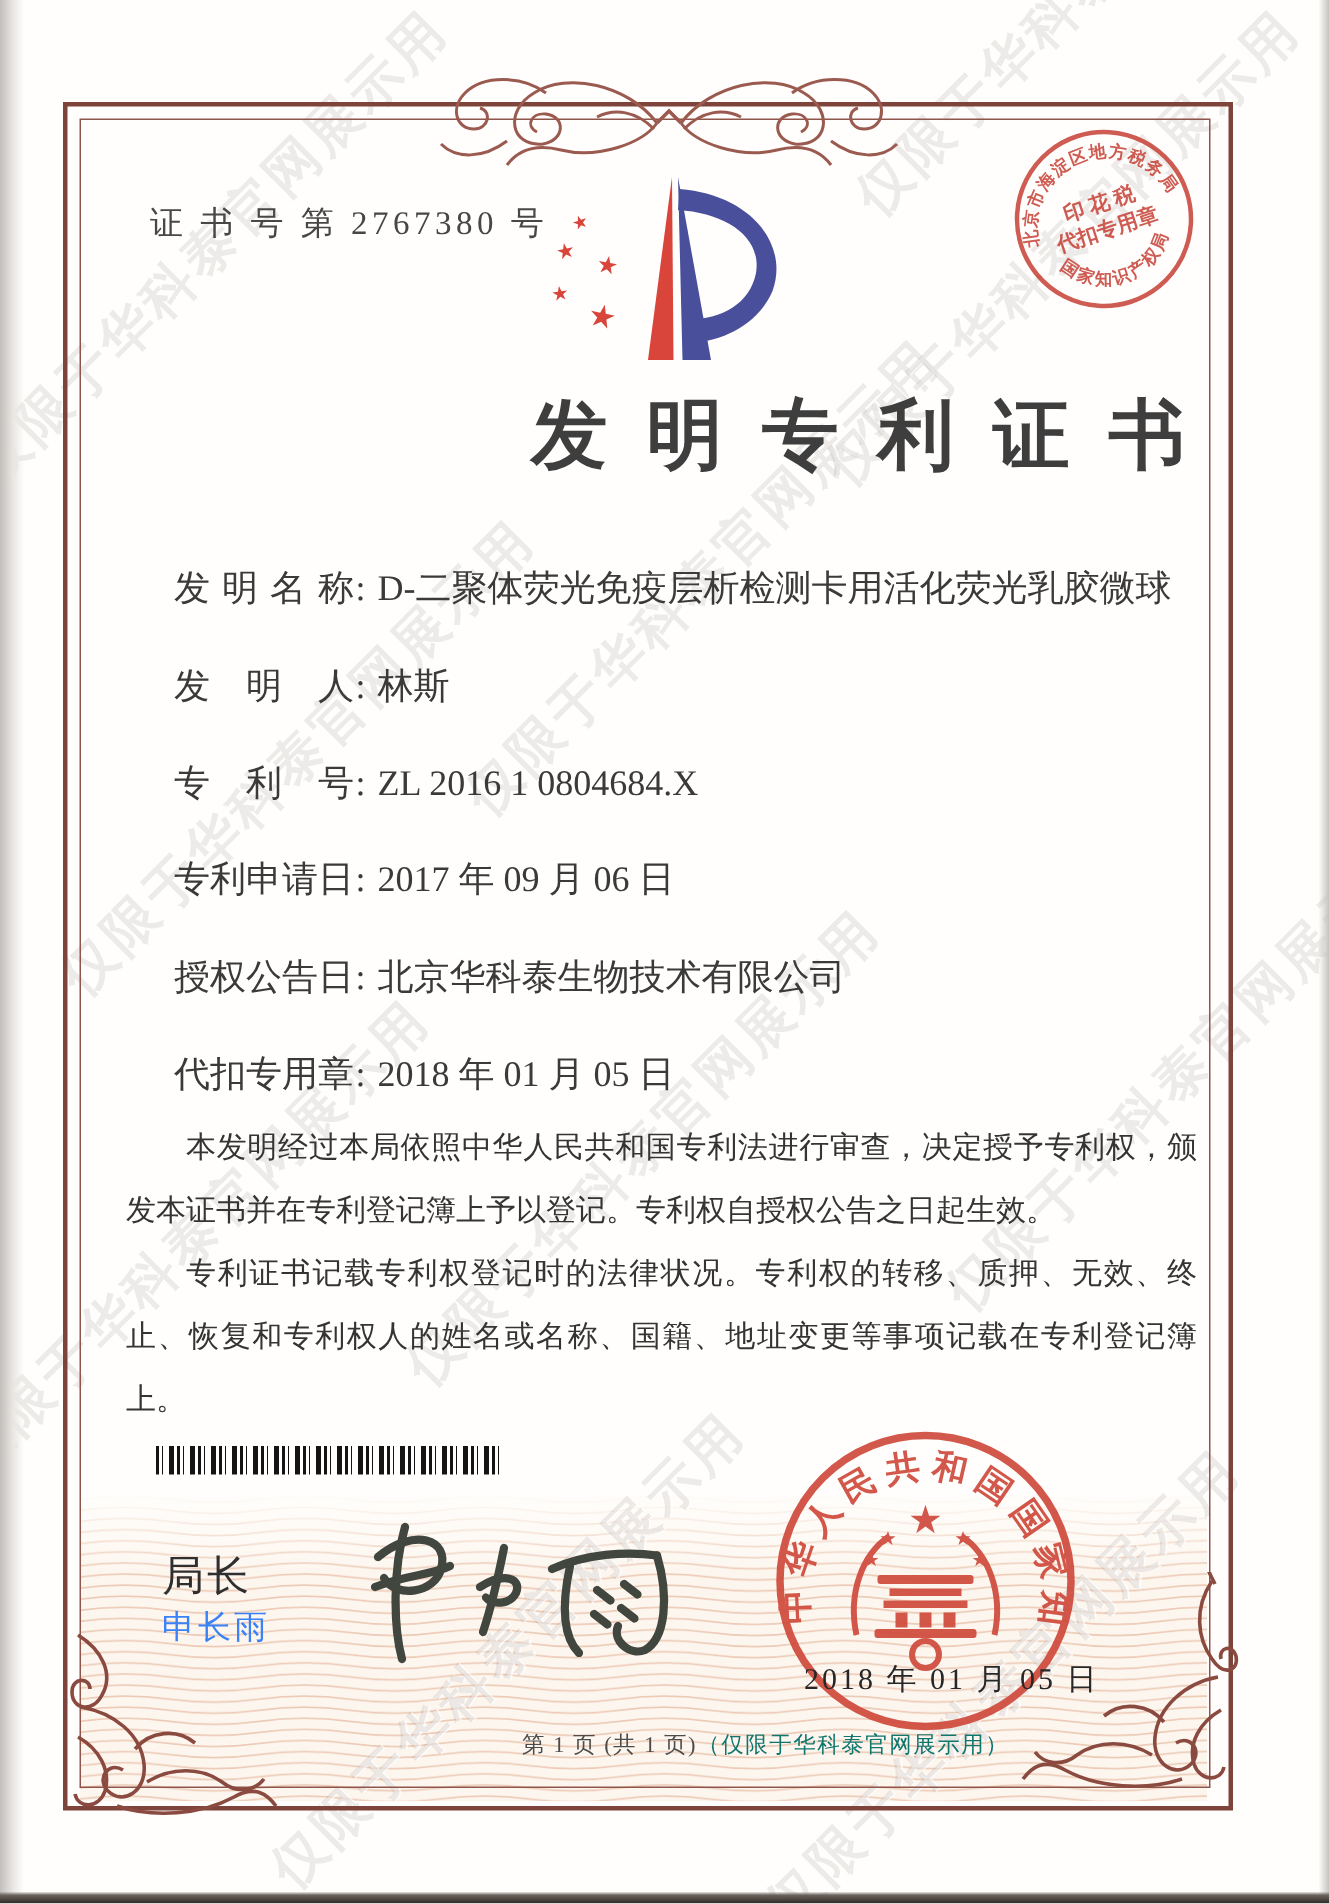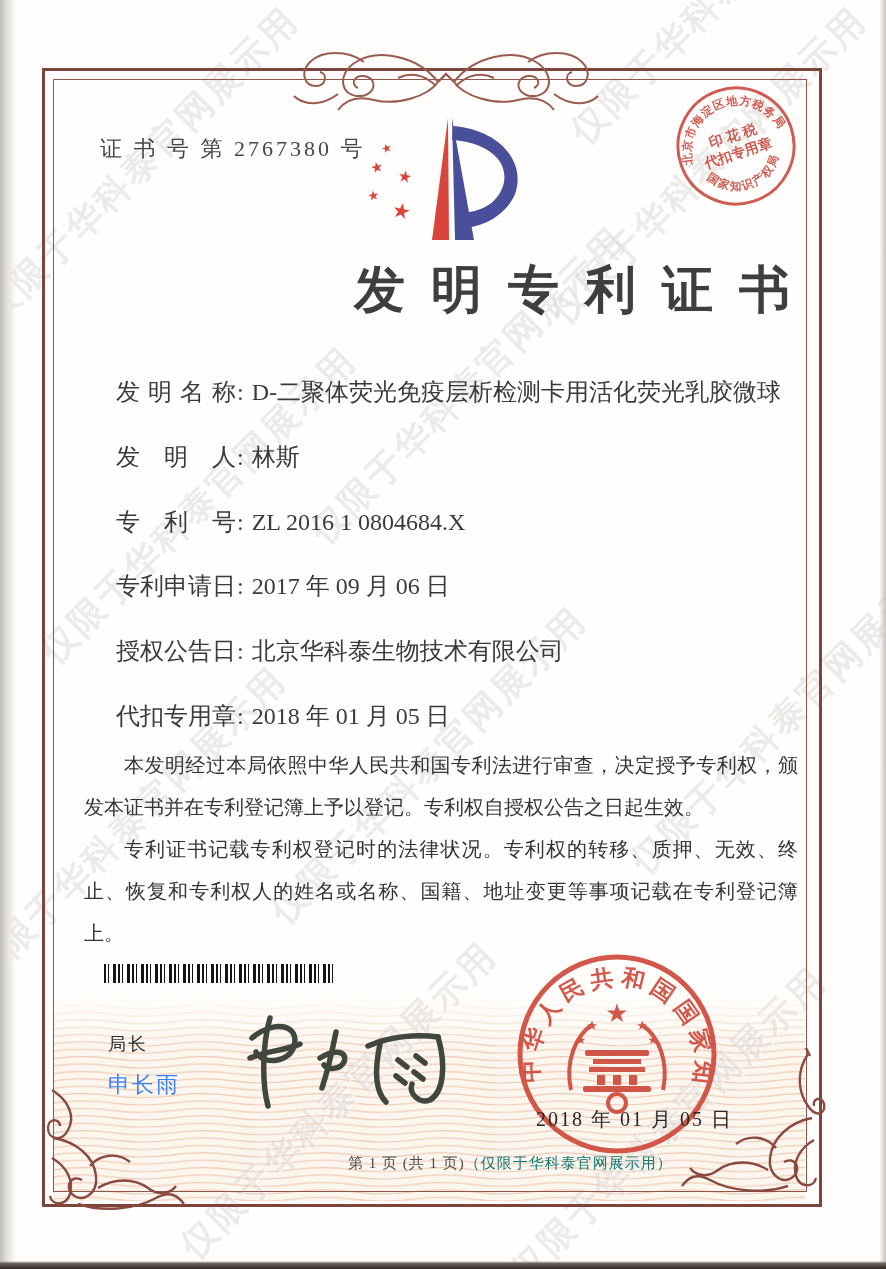--- a/index.html
+++ b/index.html
@@ -43,21 +43,21 @@
     line-height:42px;text-align:justify;color:#343434;}
   .body-text p{margin:0;text-indent:2em;}
   
   .guilloche{position:absolute;left:53px;top:995px;width:752px;height:206px;
     -webkit-mask-image:linear-gradient(to bottom,transparent,black 26%);
     mask-image:linear-gradient(to bottom,transparent,black 26%);}
   
   .barcode{position:absolute;left:104px;top:964px;width:229px;height:19px;
     background:repeating-linear-gradient(90deg,#141414 0 2px,transparent 2px 4px,#141414 4px 5px,transparent 5px 9px,#141414 9px 12px,transparent 12px 14px);}
   
-  .sig-title{position:absolute;left:108px;top:1032px;font-size:18px;color:#2f2f2f;letter-spacing:2px;}
+  .sig-title{position:absolute;left:108px;top:1032px;font-size:28px;color:#2f2f2f;letter-spacing:2px;}
   .sig-name{position:absolute;left:108px;top:1070px;font-size:22px;color:#3b82f6;letter-spacing:2px;}
   .autograph{position:absolute;left:236px;top:1002px;width:230px;height:115px;}
   
   .seal{position:absolute;left:513px;top:950px;width:208px;height:208px;}
   .seal-date{position:absolute;left:536px;top:1106px;font-size:20px;color:#272727;letter-spacing:2px;white-space:nowrap;}
   .tax-stamp{position:absolute;left:672px;top:82px;width:128px;height:128px;transform:rotate(-18deg);}
   
   .orn-top{position:absolute;left:278px;top:36px;width:336px;height:88px;}
   .orn-bl{position:absolute;left:38px;top:1082px;width:160px;height:132px;}
   .orn-br{position:absolute;left:636px;top:1048px;width:192px;height:168px;}

